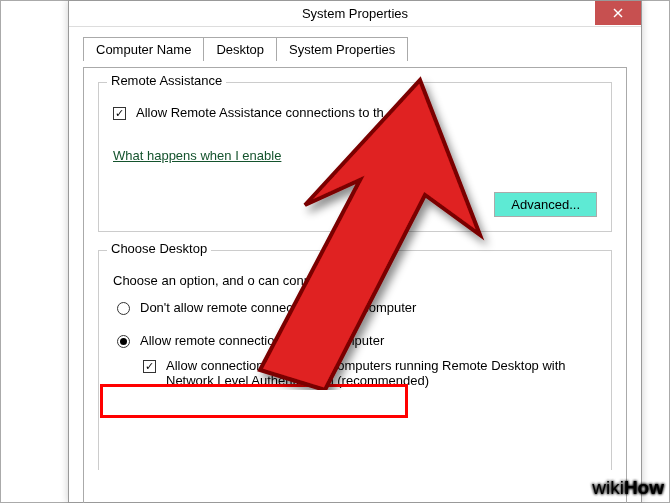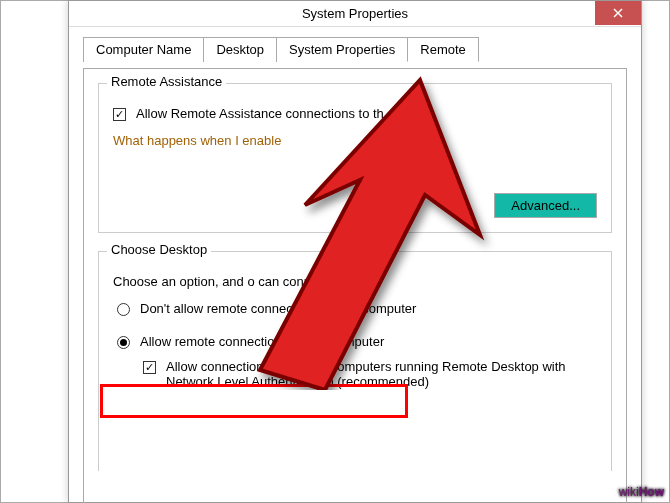--- a/index.html
+++ b/index.html
@@ -116,53 +116,54 @@
     line-height: 1;
     color: #000;
   }
   .rad.checked::after {
     content: "";
     width: 7px; height: 7px;
     background: #000;
     border-radius: 50%;
   }
   .link {
-    color: #a16207;
+    color: #14532d;
+    text-decoration: underline;
     cursor: pointer;
     display: inline-block;
-    margin-top: 6px;
+    margin-top: 22px;
   }
   .adv-btn {
     position: absolute;
     right: 14px; bottom: 14px;
     padding: 4px 16px;
     border: 1px solid #aaa;
-    background: #14b8a6;
+    background: #5eead4;
     font-size: 13px;
     cursor: pointer;
   }
   .instr { margin: 6px 0 12px 0; }
   .radio-group { margin-left: 4px; }
   .nested { margin-left: 26px; margin-top: 10px; }
   .highlight-box {
     position: absolute;
     border: 3px solid #ff0000;
     pointer-events: none;
     z-index: 3;
   }
   .arrow-overlay {
     position: absolute;
     pointer-events: none;
     z-index: 4;
   }
   .watermark {
     position: absolute;
     right: 6px; bottom: 4px;
-    color: #701a75;
-    font-size: 12px;
+    color: #000000;
+    font-size: 19px;
     font-weight: bold;
     text-shadow: 0 0 3px #000, 0 0 3px #000;
     z-index: 10;
   }
   .watermark .wiki { font-weight: normal; }
 </style>
 </head>
 <body>
 
 <div class="backdrop-win"></div>
@@ -175,21 +176,20 @@
         <line x1="1" y1="1" x2="9" y2="9" stroke="#fff" stroke-width="1.4"></line>
         <line x1="9" y1="1" x2="1" y2="9" stroke="#fff" stroke-width="1.4"></line>
       </svg>
     </div>
   </div>
 
   <div class="tab-row">
     <div class="tab">Computer Name</div>
     <div class="tab">Desktop</div>
     <div class="tab">System Properties</div>
-    <div class="tab active">Remote</div>
   </div>
 
   <div class="tab-body">
 
     <div class="groupbox" style="height:150px">
       <div class="groupbox-legend">Remote Assistance</div>
       <div class="checkbox-row">
         <div class="chk checked"></div>
         <span>Allow Remote Assistance connections to th</span>
       </div>

